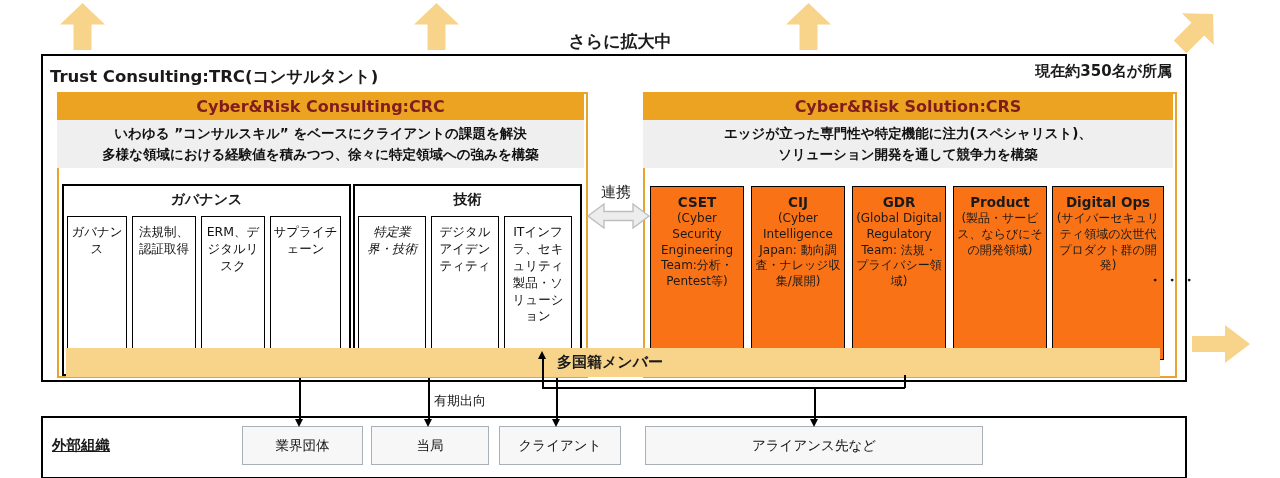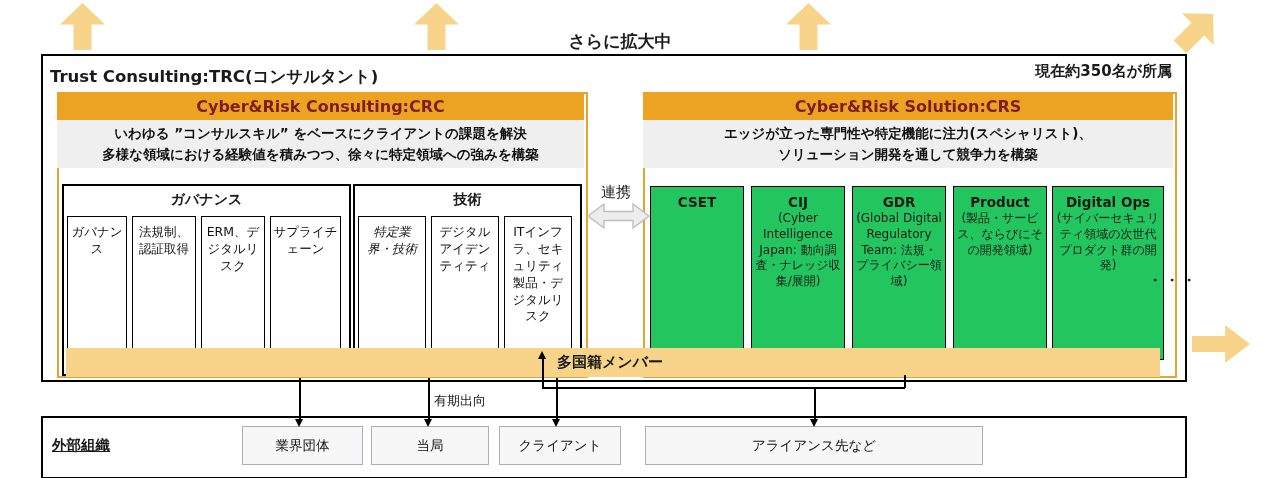--- a/index.html
+++ b/index.html
@@ -35,21 +35,21 @@
   }
   
   .group{border:2px solid #000;background:#fff;}
   .group-title{text-align:center;font-size:14px;font-weight:700;padding-top:5px;}
   .col{
     top:216px;height:150px;border:1.5px solid #000;background:#fff;box-sizing:border-box;
     font-size:12.5px;line-height:1.35;text-align:center;padding:7px 2px 0 2px;
     word-break:break-all;color:#111;
   }
   .team{
-    top:186px;height:174px;border:1.5px solid #000;background:#22c55e;box-sizing:border-box;
+    top:186px;height:174px;border:1.5px solid #000;background:#f97316;box-sizing:border-box;
     padding:7px 3px 0 3px;text-align:center;word-break:break-word;
   }
   .team-name{font-size:13.5px;font-weight:700;}
   .team-desc{font-size:12px;line-height:1.32;margin-top:1px;}
   .dots{font-size:14px;font-weight:700;letter-spacing:3px;}
   
   .link-label{left:585px;top:183px;width:62px;text-align:center;font-size:15px;}
   
   .band{left:66px;top:348px;width:1094px;height:29px;background:#F8D48A;}
   .band-label{left:557px;top:348px;height:29px;display:flex;align-items:center;font-size:15px;font-weight:700;}
@@ -98,36 +98,37 @@
   <div class="abs col z3" style="left:67px;width:60px;">ガバナンス</div>
   <div class="abs col z3" style="left:132px;width:64px;">法規制、認証取得</div>
   <div class="abs col z3" style="left:201px;width:64px;">ERM、デジタルリスク</div>
   <div class="abs col z3" style="left:270px;width:71px;">サプライチェーン</div>
 
   <div class="abs group z2" style="left:353px;top:184px;width:225px;height:188px;">
     <div class="group-title">技術</div>
   </div>
   <div class="abs col z3" style="left:358px;width:68px;font-style:italic;">特定業界・技術</div>
   <div class="abs col z3" style="left:431px;width:68px;">デジタルアイデンティティ</div>
-  <div class="abs col z3" style="left:504px;width:68px;">ITインフラ、セキュリティ製品・デジタルリスク</div>
+  <div class="abs col z3" style="left:504px;width:68px;">ITインフラ、セキュリティ製品・ソリューション</div>
 
   <div class="abs link-label z3">連携</div>
   <svg class="abs z3" style="left:587px;top:203px;" width="63" height="26" viewBox="0 0 63 26">
     <polygon points="1,13 17,1 17,8.5 46,8.5 46,1 62,13 46,25 46,17.5 17,17.5 17,25" fill="#EDEDED" stroke="#BFBFBF" stroke-width="1.4"></polygon>
   </svg>
 
   <div class="abs sec-frame z2" style="left:643px;top:92px;width:530px;height:282px;"></div>
   <div class="abs sec-header z3" style="left:643px;top:92px;width:530px;">Cyber&amp;Risk Solution:CRS</div>
   <div class="abs sec-sub z3" style="left:643px;top:120px;width:530px;">
     <span>エッジが立った専門性や特定機能に注力(スペシャリスト)、</span>
     <span>ソリューション開発を通して競争力を構築</span>
   </div>
 
   <div class="abs team z3" style="left:650px;width:94px;">
     <div class="team-name">CSET</div>
+    <div class="team-desc">(Cyber Security Engineering Team:分析・Pentest等)</div>
   </div>
   <div class="abs team z3" style="left:751px;width:94px;">
     <div class="team-name">CIJ</div>
     <div class="team-desc">(Cyber Intelligence Japan: 動向調査・ナレッジ収集/展開)</div>
   </div>
   <div class="abs team z3" style="left:852px;width:94px;">
     <div class="team-name">GDR</div>
     <div class="team-desc">(Global Digital Regulatory Team: 法規・プライバシー領域)</div>
   </div>
   <div class="abs team z3" style="left:953px;width:94px;">

